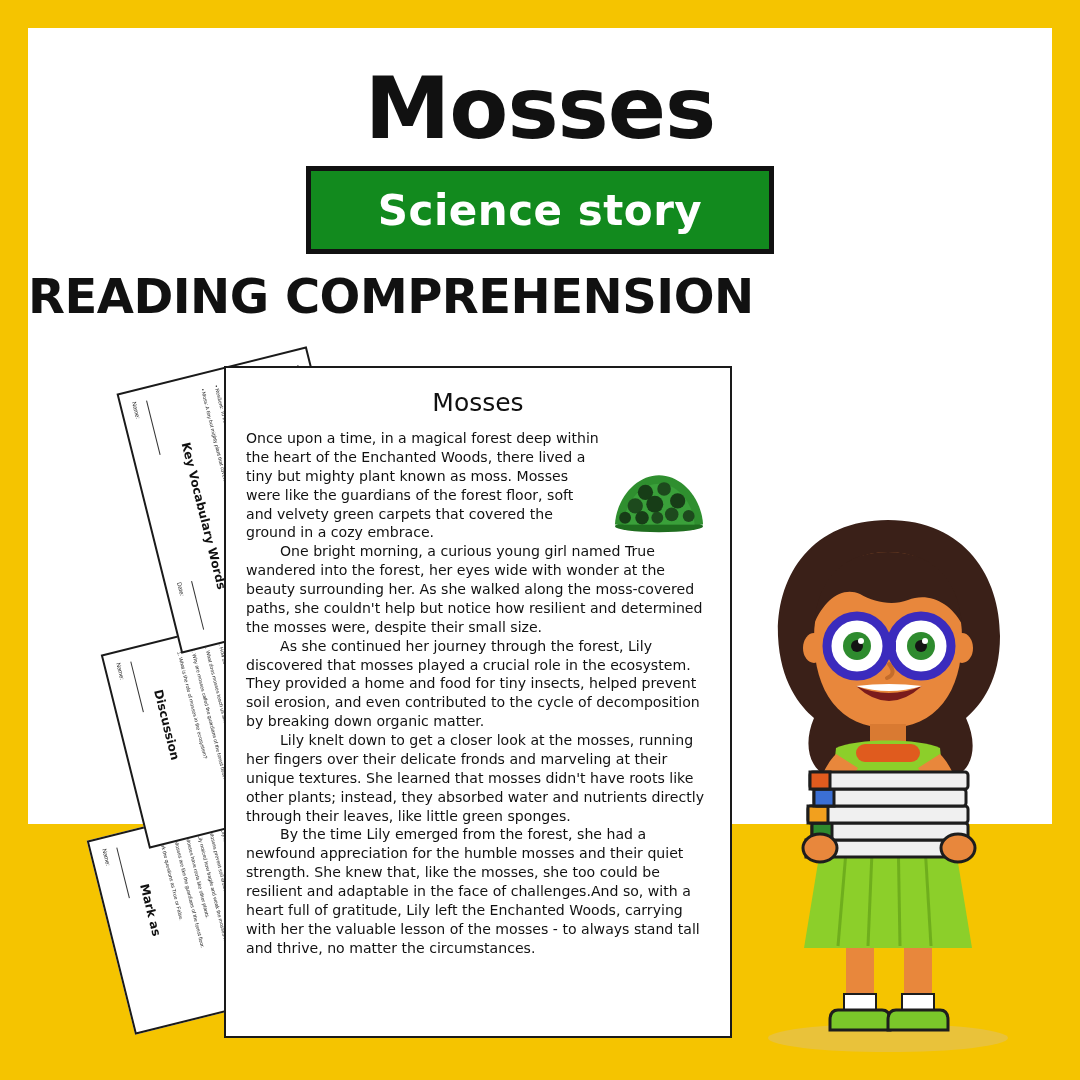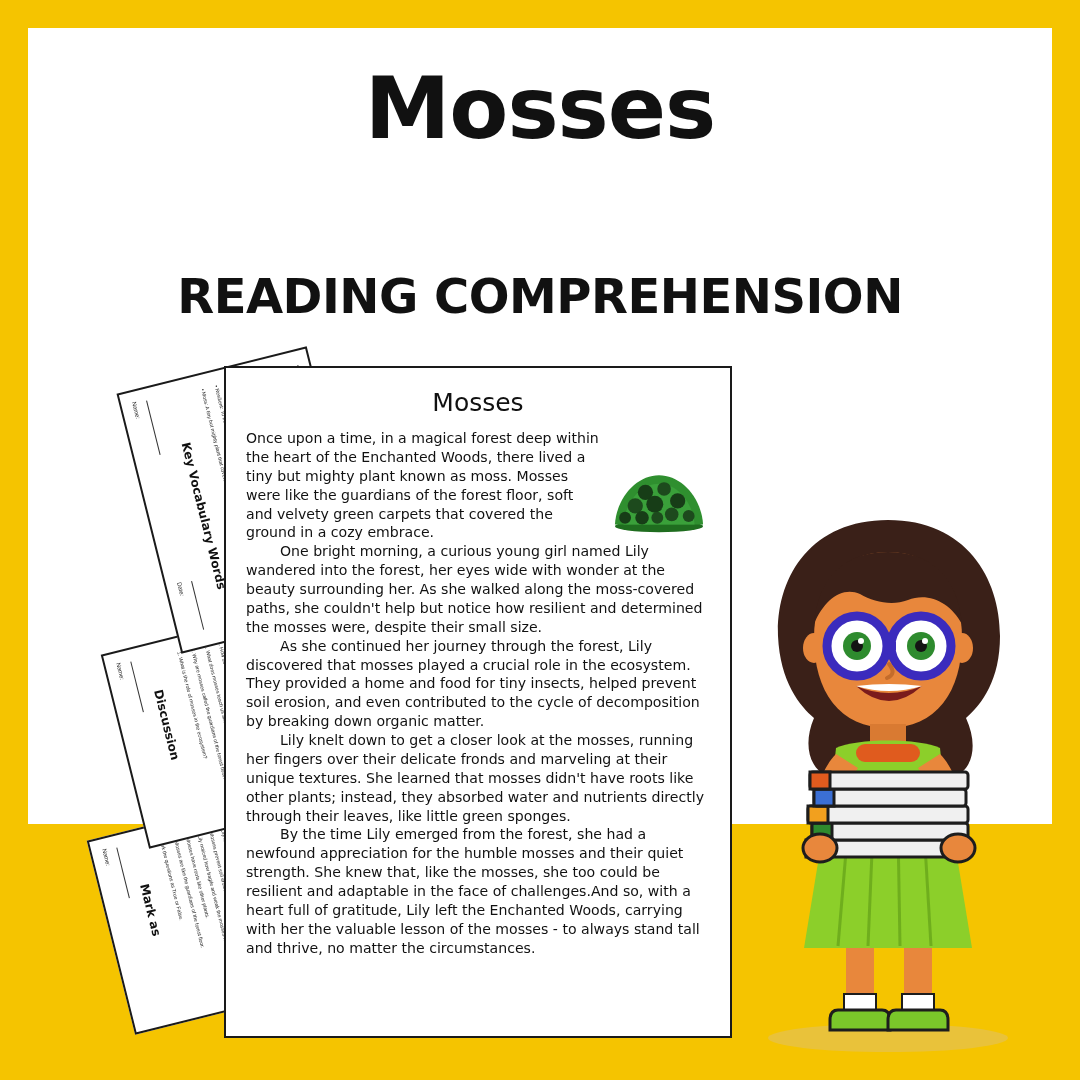--- a/index.html
+++ b/index.html
@@ -61,21 +61,20 @@
     font-family: "DejaVu Sans", sans-serif;
     font-weight: bold;
     font-size: 42px;
     letter-spacing: 0.5px;
   }
   .banner {
     position: absolute;
     left: 0;
     top: 240px;
     width: 1024px;
-    text-align: center;
     font-family: "DejaVu Sans", sans-serif;
     font-weight: bold;
     font-size: 48px;
     letter-spacing: -0.5px;
     color: #111111;
   }
 
   
   .mini-sheet {
     position: absolute;
@@ -211,20 +210,23 @@
   }
 </style>
 </head>
 <body>
 
 <div class="page">
   <div class="inner">
 
     <div class="title-main">Mosses</div>
 
+    <div class="subtitle-box">
+      <span class="subtitle-text">Science story</span>
+    </div>
 
     <div class="banner">READING COMPREHENSION</div>
 
     <div class="mini-sheet" id="sheet-mark">
       <div class="ms-name rot-text" style="left:16px; top:10px;">Name:</div>
       <div class="rule" style="left:26px; top:12px; width:52px; transform:rotate(90deg); transform-origin:left top;"></div>
       <div class="ms-title rot-title" style="left:50px; top:54px;">Mark as</div>
       <div class="ms-line rot-text" style="left:74px; top:14px;">Mark the questions as True or False.</div>
       <div class="ms-line rot-text" style="left:88px; top:14px;">1. Mosses are like the guardians of the forest floor.</div>
       <div class="ms-line rot-text" style="left:100px; top:14px;">2. Mosses have roots like other plants.</div>
@@ -276,21 +278,21 @@
         <circle cx="55" cy="58" r="10" fill="#173d17"></circle>
         <circle cx="75" cy="70" r="8" fill="#1d4a1d"></circle>
         <circle cx="40" cy="74" r="8" fill="#173d17"></circle>
         <circle cx="95" cy="72" r="7" fill="#1d4a1d"></circle>
         <circle cx="20" cy="74" r="7" fill="#173d17"></circle>
         <circle cx="58" cy="74" r="7" fill="#1d4a1d"></circle>
       </svg>
 
       <div class="story-body">
         <p class="first">Once upon a time, in a magical forest deep within the heart of the Enchanted Woods, there lived a tiny but mighty plant known as moss. Mosses were like the guardians of the forest floor, soft and velvety green carpets that covered the ground in a cozy embrace.</p>
-        <p>One bright morning, a curious young girl named Lily wandered into the forest, her eyes wide with wonder at the beauty surrounding her. As she walked along the moss-covered paths, she couldn't help but notice how resilient and determined the mosses were, despite their small size.</p>
+        <p>One bright morning, a curious young girl named True wandered into the forest, her eyes wide with wonder at the beauty surrounding her. As she walked along the moss-covered paths, she couldn't help but notice how resilient and determined the mosses were, despite their small size.</p>
         <p>As she continued her journey through the forest, Lily discovered that mosses played a crucial role in the ecosystem. They provided a home and food for tiny insects, helped prevent soil erosion, and even contributed to the cycle of decomposition by breaking down organic matter.</p>
         <p>Lily knelt down to get a closer look at the mosses, running her fingers over their delicate fronds and marveling at their unique textures. She learned that mosses didn't have roots like other plants; instead, they absorbed water and nutrients directly through their leaves, like little green sponges.</p>
         <p>By the time Lily emerged from the forest, she had a newfound appreciation for the humble mosses and their quiet strength. She knew that, like the mosses, she too could be resilient and adaptable in the face of challenges.And so, with a heart full of gratitude, Lily left the Enchanted Woods, carrying with her the valuable lesson of the mosses - to always stand tall and thrive, no matter the circumstances.</p>
       </div>
 
     </div>
 
     <svg class="girl" viewBox="0 0 320 560">
 
       <ellipse cx="160" cy="542" rx="120" ry="14" fill="#e9c23a"></ellipse>

